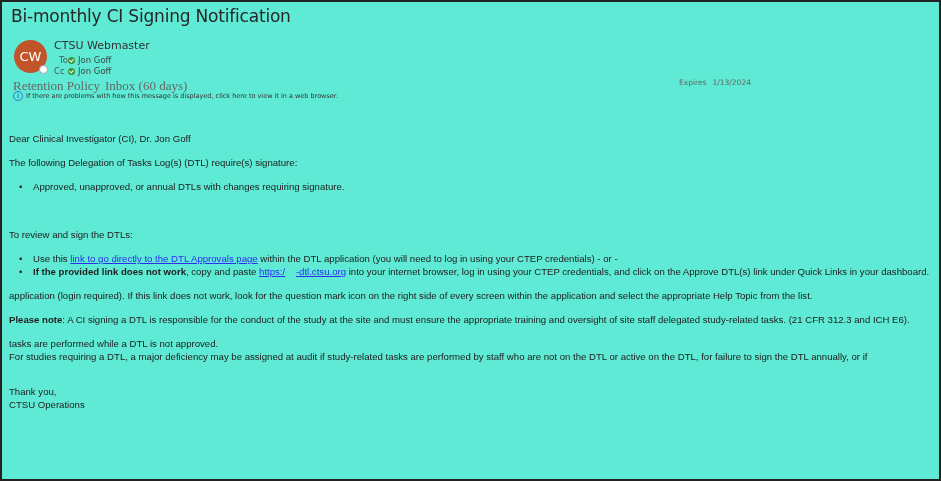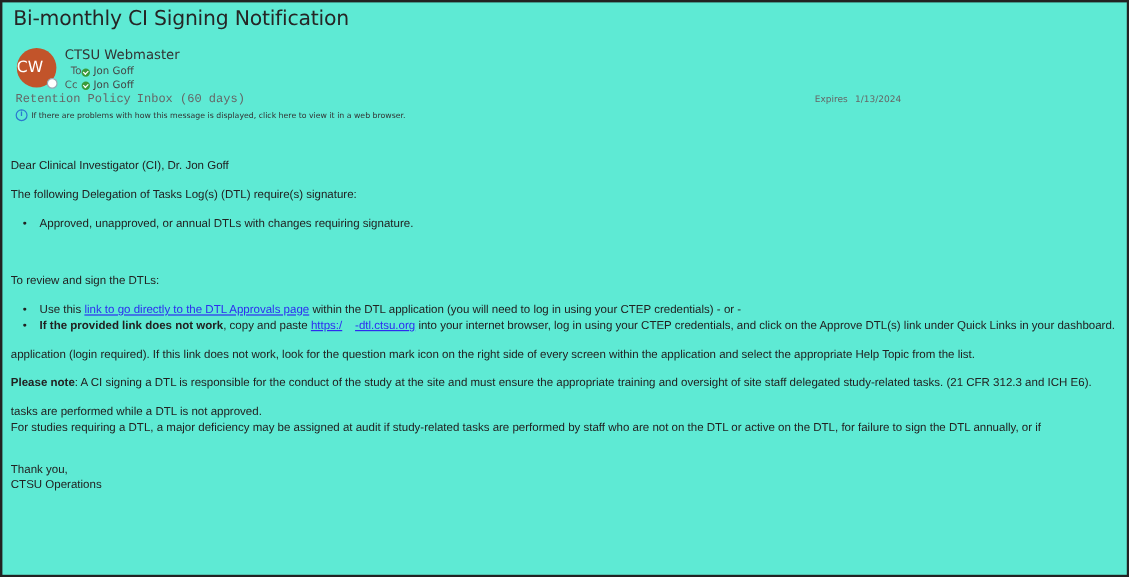--- a/index.html
+++ b/index.html
@@ -1,26 +1,26 @@
 <!DOCTYPE html>
 <html><head>
 <meta charset="utf-8">
 <style>
   html, body { margin:0; padding:0; background:#ffffff; }
   body { width:941px; height:481px; overflow:hidden; position:relative; font-family:"Liberation Sans", sans-serif; }
   .frame { position:absolute; left:0; top:0; width:937px; height:477px; border:2px solid #222; background:#5eead4; }
   .subject { position:absolute; left:9px; top:4px; font-size:17px; color:#262626; font-family:"DejaVu Sans", sans-serif; font-weight:normal; letter-spacing:-0.2px; }
-  .avatar { position:absolute; left:12px; top:38px; width:33px; height:33px; border-radius:50%; background:#c2542a; color:#fff; font-size:13px; display:flex; align-items:center; justify-content:flex-start; font-family:"DejaVu Sans", sans-serif; }
+  .avatar { position:absolute; left:12px; top:38px; width:33px; height:33px; border-radius:50%; background:#c2542a; color:#fff; font-size:13px; display:flex; align-items:center; justify-content:center; font-family:"DejaVu Sans", sans-serif; }
   .presence { position:absolute; left:37px; top:63px; width:7px; height:7px; border-radius:50%; background:#fff; border:1px solid #9aa8b5; }
   .sender { position:absolute; left:52px; top:37px; font-size:11px; color:#333; font-family:"DejaVu Sans", sans-serif; }
   .recip { position:absolute; left:52px; font-size:8.5px; color:#444; font-family:"DejaVu Sans", sans-serif; display:flex; align-items:center; }
   .recip .lbl { color:#555; width:14px; display:inline-block; }
   .check { display:inline-block; width:7px; height:7px; border-radius:50%; background:#3a9a3a; margin:0 3px 0 0; position:relative; }
   .check::after { content:""; position:absolute; left:2px; top:1px; width:2px; height:3px; border:solid #fff; border-width:0 1px 1px 0; transform:rotate(45deg); }
-  .retention { position:absolute; left:11px; top:76px; font-size:10px; color:#666; font-family:Liberation Mono, monospace; }
+  .retention { position:absolute; left:11px; top:76px; font-size:13px; color:#666; font-family:Liberation Serif, serif; }
   .retention span + span { margin-left:5px; }
   .expires { position:absolute; left:677px; top:76px; font-size:7.5px; color:#666; font-family:"DejaVu Sans", sans-serif; }
   .expires span + span { margin-left:6px; }
   .infobar { position:absolute; left:11px; top:89px; font-size:6.5px; color:#333; font-family:"DejaVu Sans", sans-serif; display:flex; align-items:center; }
   .info-icon { width:8px; height:8px; border:1px solid #2b78d0; border-radius:50%; color:#2b78d0; font-size:6px; line-height:8px; text-align:center; margin-right:3px; font-weight:bold; }
   .body { position:absolute; left:7px; top:130px; width:925px; font-size:9.6px; color:#222; line-height:13px; font-family:"Liberation Sans", sans-serif; }
   .body p { margin:0; }
   .body a { color:#2d2df0; text-decoration:underline; }
   .body u { text-decoration:underline; }
   .gap { height:11px; }

